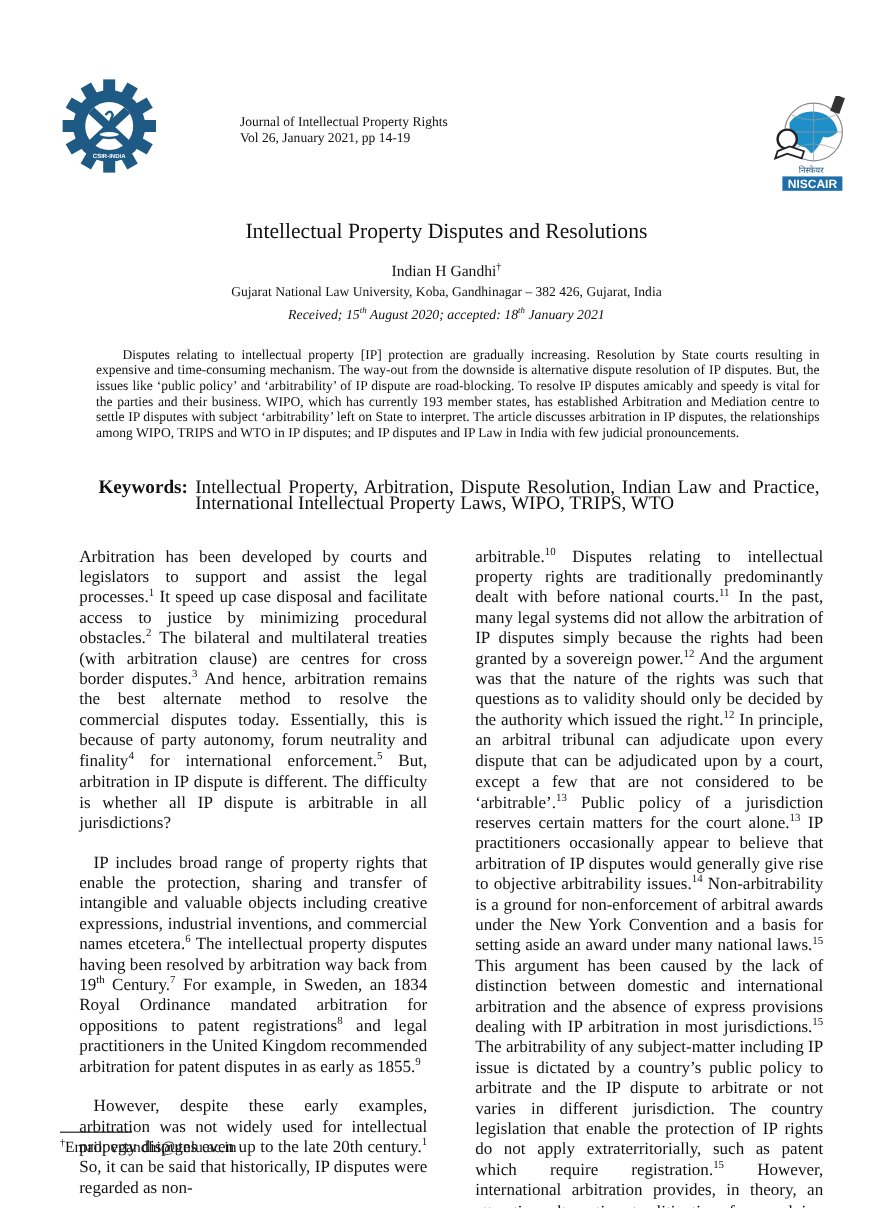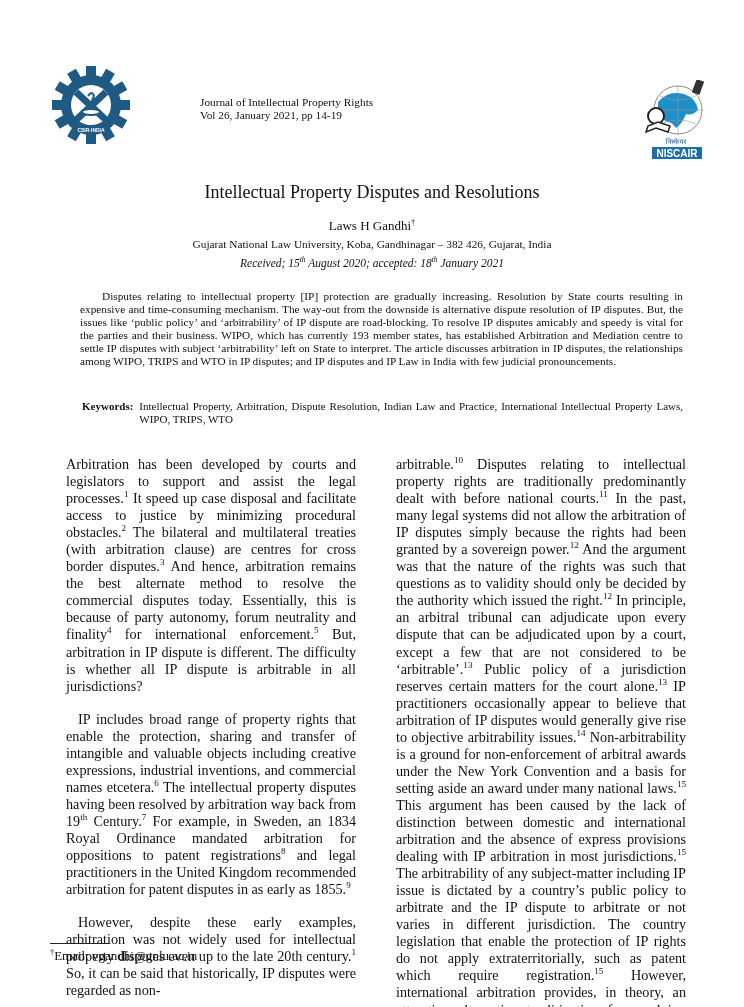--- a/index.html
+++ b/index.html
@@ -20,21 +20,21 @@
   }
   .author { left: 150px; top: 218px; width: 444px; text-align: center; font-size: 13px; line-height: 16px; }
   .affil { left: 120px; top: 237px; width: 504px; text-align: center; font-size: 11.3px; line-height: 14px; }
   .dates { left: 120px; top: 256px; width: 504px; text-align: center; font-size: 11.5px; font-style: italic; line-height: 14px; }
   sup { font-size: 64%; line-height: 0; vertical-align: super; }
   .abstract {
     left: 80px; top: 290px; width: 603px; font-size: 11.3px; line-height: 13.1px;
     text-align: justify; text-indent: 22px;
   }
   .keywords {
-    left: 82px; top: 400px; width: 601px; font-size: 11px; line-height: 13px;
+    left: 82px; top: 400px; width: 601px; font-size: 16px; line-height: 13px;
     display: flex; text-align: justify;
   }
   .kw-label { font-weight: bold; white-space: nowrap; margin-right: 6px; }
   .kw-text { flex: 1; }
   .col {
     top: 440px; width: 322px; font-size: 14.2px; line-height: 17.05px; text-align: justify;
   }
   .col.left { left: 50px; }
   .col.right { left: 380px; top: 440px; }
   .col p { margin: 16px; }
@@ -88,21 +88,21 @@
     <path d="M8 46 l10 -4 l12 4 l-2 6 l-12 -4 l-10 4 z" fill="#ffffff" stroke="#222" stroke-width="1.5"></path>
     <text x="36" y="64" font-size="7" fill="#1e5a8a" text-anchor="middle" font-family="DejaVu Sans, sans-serif">निस्केयर</text>
     <rect x="12" y="67" width="50" height="12" fill="#1e6fa8"></rect>
     <text x="37" y="77" font-size="10" fill="#ffffff" text-anchor="middle" font-weight="bold" font-family="Liberation Sans, sans-serif">NISCAIR</text>
   </svg>
 </div>
 
 <div class="abs title">Intellectual Property Disputes and Resolutions</div>
 
 <div class="abs author">
-  <span>Laws H Gandhi</span><sup>†</sup>
+  <span>Indian H Gandhi</span><sup>†</sup>
 </div>
 
 <div class="abs affil">Gujarat National Law University, Koba, Gandhinagar – 382 426, Gujarat, India</div>
 
 <div class="abs dates">
   <span>Received; 15</span><sup>th</sup><span> August 2020; accepted: 18</span><sup>th</sup><span> January 2021</span>
 </div>
 
 <div class="abs abstract">Disputes relating to intellectual property [IP] protection are gradually increasing. Resolution by State courts resulting in expensive and time-consuming mechanism. The way-out from the downside is alternative dispute resolution of IP disputes. But, the issues like ‘public policy’ and ‘arbitrability’ of IP dispute are road-blocking. To resolve IP disputes amicably and speedy is vital for the parties and their business. WIPO, which has currently 193 member states, has established Arbitration and Mediation centre to settle IP disputes with subject ‘arbitrability’ left on State to interpret. The article discusses arbitration in IP disputes, the relationships among WIPO, TRIPS and WTO in IP disputes; and IP disputes and IP Law in India with few judicial pronouncements.</div>
 

